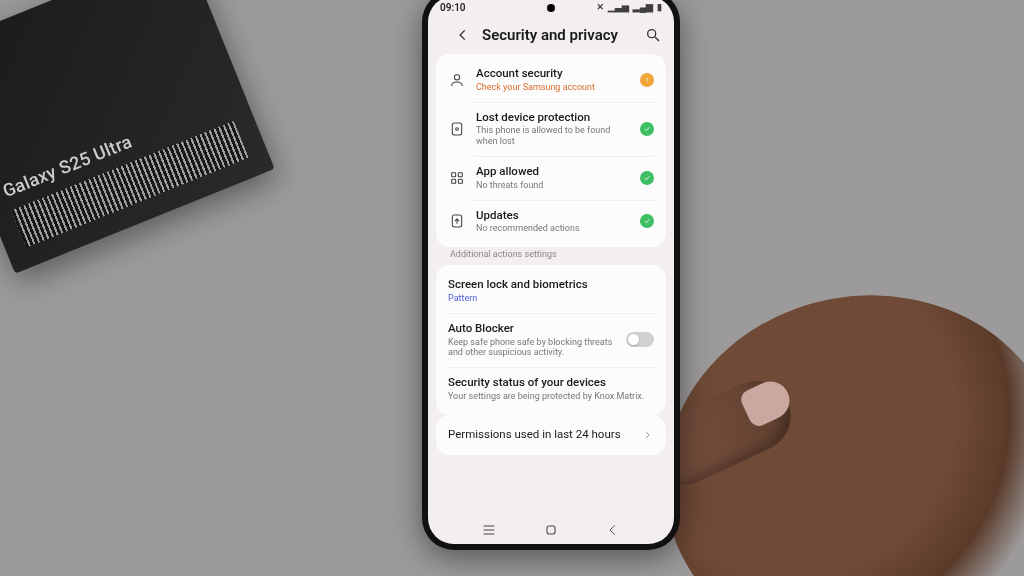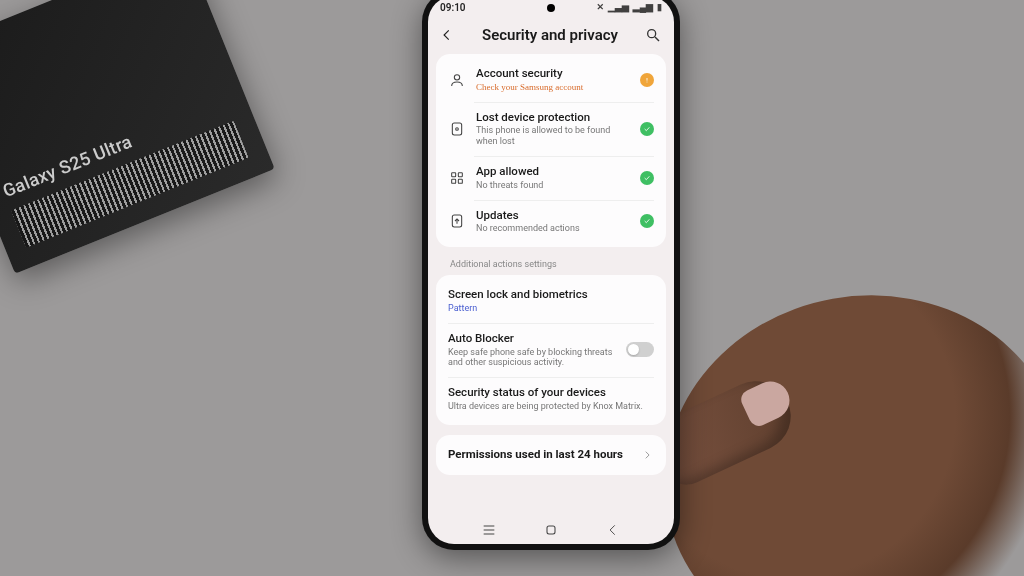--- a/index.html
+++ b/index.html
@@ -49,21 +49,22 @@
     font-weight: 600;
     color: #222;
   }
   .statusbar .right { display: flex; gap: 4px; align-items: center; font-size: 9px; }
   .statusbar .right span { opacity: .85; }
   
   .header {
     display: flex;
     align-items: center;
     padding: 8px 12px 10px 10px;
-    gap: 26px;
+    gap: 10px;
+    margin-left: 16px;
   }
   .header .back {
     width: 18px; height: 18px;
     display: flex; align-items: center; justify-content: center;
   }
   .header .back svg { width: 14px; height: 14px; stroke: #222; stroke-width: 2; fill: none; }
   .header .title {
     flex: 1;
     font-size: 15px;
     font-weight: 600;
@@ -77,21 +78,21 @@
   
   .content {
     flex: 1;
     overflow-y: hidden;
     padding: 0 8px;
   }
   .card {
     background: #fdfcfd;
     border-radius: 14px;
     padding: 4px 0;
-    margin-bottom: 10px;
+    margin-bottom: 0;
   }
   .row {
     display: flex;
     align-items: center;
     padding: 9px 12px;
     gap: 10px;
     position: relative;
   }
   .row + .row::before {
     content: "";
@@ -102,21 +103,21 @@
   }
   .row .icon {
     width: 18px; height: 18px;
     display: flex; align-items: center; justify-content: center;
     flex: none;
   }
   .row .icon svg { width: 16px; height: 16px; stroke: #444; stroke-width: 1.6; fill: none; }
   .row .txt { flex: 1; min-width: 0; }
   .row .t1 { font-size: 11.5px; font-weight: 500; color: #1a1a1a; line-height: 1.2; }
   .row .t2 { font-size: 9px; color: #777; line-height: 1.2; margin-top: 1px; }
-  .row .t2.warn { color: #d86b2b; font-family: Liberation Serif, serif; }
+  .row .t2.warn { color: #d86b2b; }
   .row .t2.link { color: #4a5fd0; }
   .row .badge {
     width: 14px; height: 14px; border-radius: 50%;
     flex: none;
     display: flex; align-items: center; justify-content: center;
   }
   .badge.warn { background: #f0a53a; }
   .badge.ok { background: #3fbf63; }
   .badge svg { width: 8px; height: 8px; stroke: #fff; stroke-width: 2.5; fill: none; }
   .section-label {
@@ -334,31 +335,31 @@
           <div class="txt">
             <div class="t1">Auto Blocker</div>
             <div class="t2">Keep safe phone safe by blocking threats and other suspicious activity.</div>
           </div>
           <div class="toggle"></div>
         </div>
 
         <div class="row no-icon">
           <div class="txt">
             <div class="t1">Security status of your devices</div>
-            <div class="t2">Ultra devices are being protected by Knox Matrix.</div>
+            <div class="t2">Your settings are being protected by Knox Matrix.</div>
           </div>
         </div>
 
       </div>
 
 
       <div class="card">
         <div class="row no-icon">
           <div class="txt">
-            <div class="t1" style="font-weight:700">Permissions used in last 24 hours</div>
+            <div class="t1" style="font-weight:400">Permissions used in last 24 hours</div>
           </div>
           <div class="chev">
             <svg viewBox="0 0 24 24">
                 <polyline points="9 4 17 12 9 20"></polyline>
               </svg>
           </div>
         </div>
       </div>
 
     </div>

